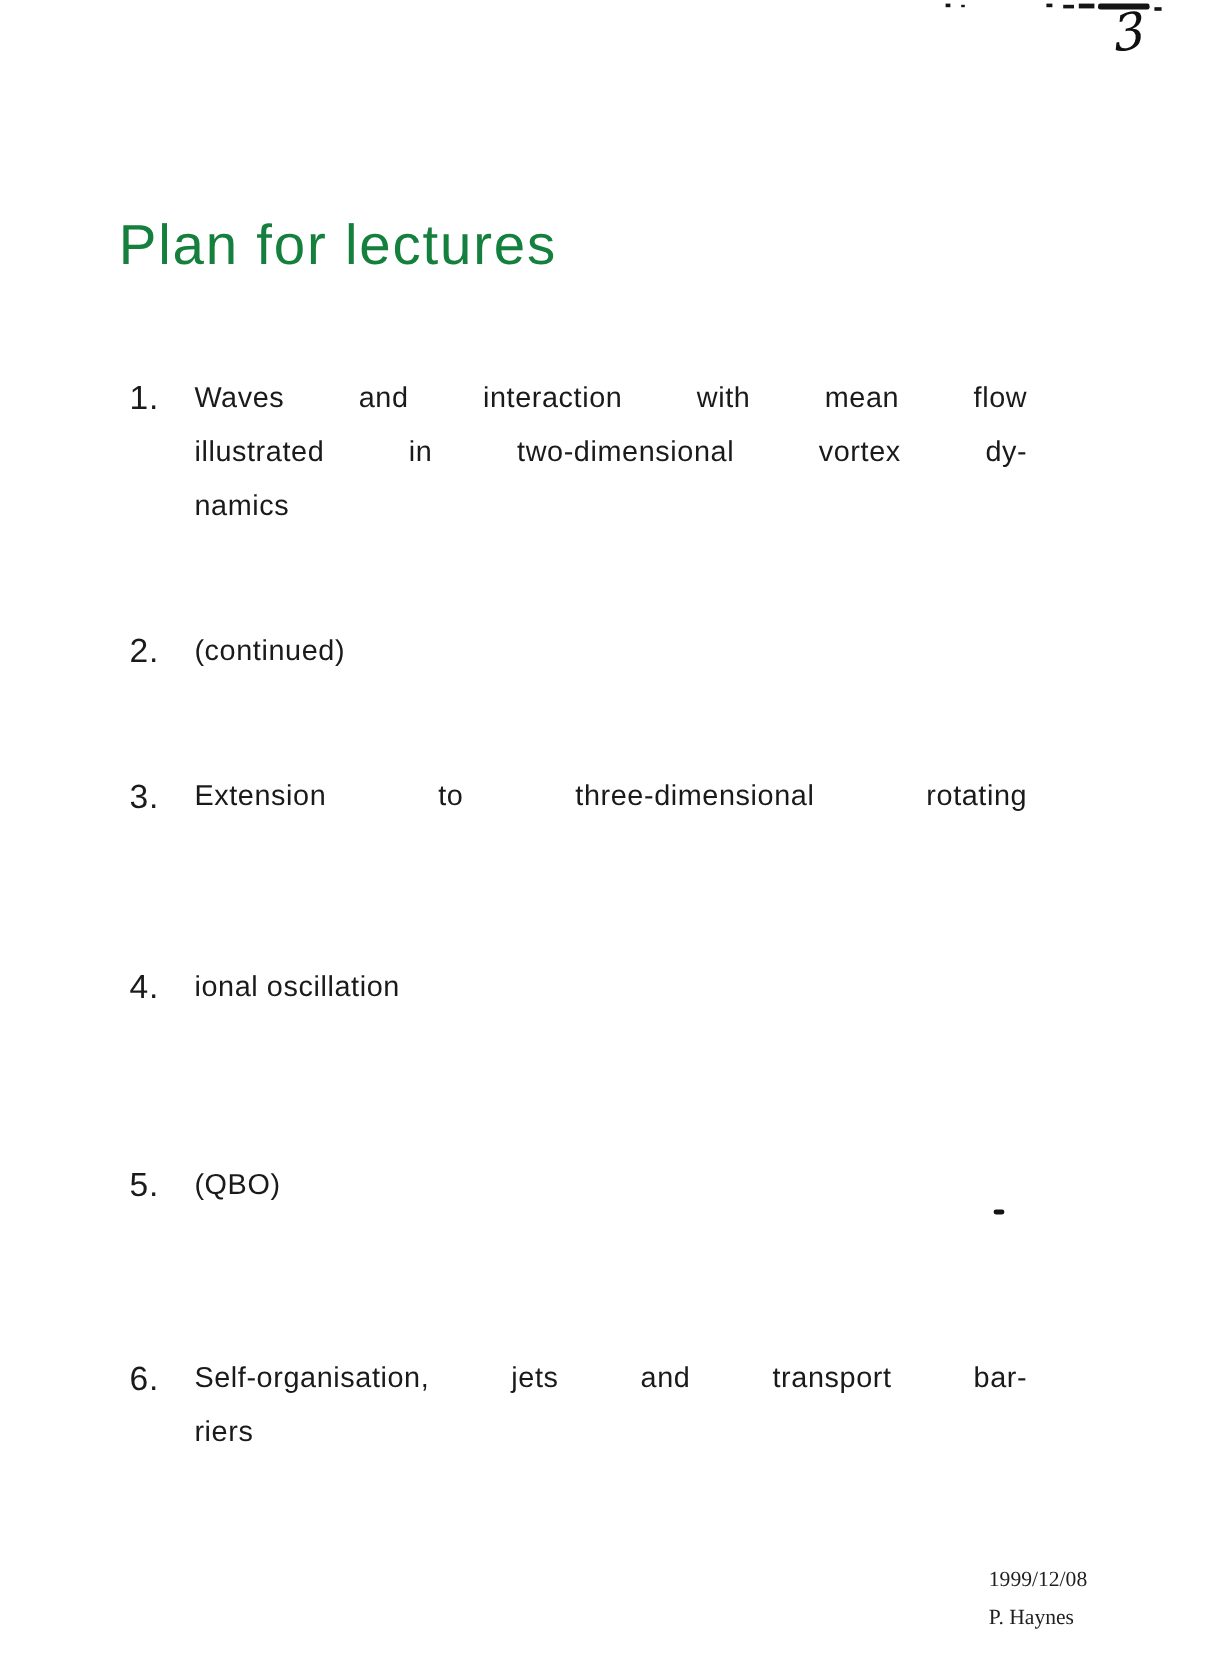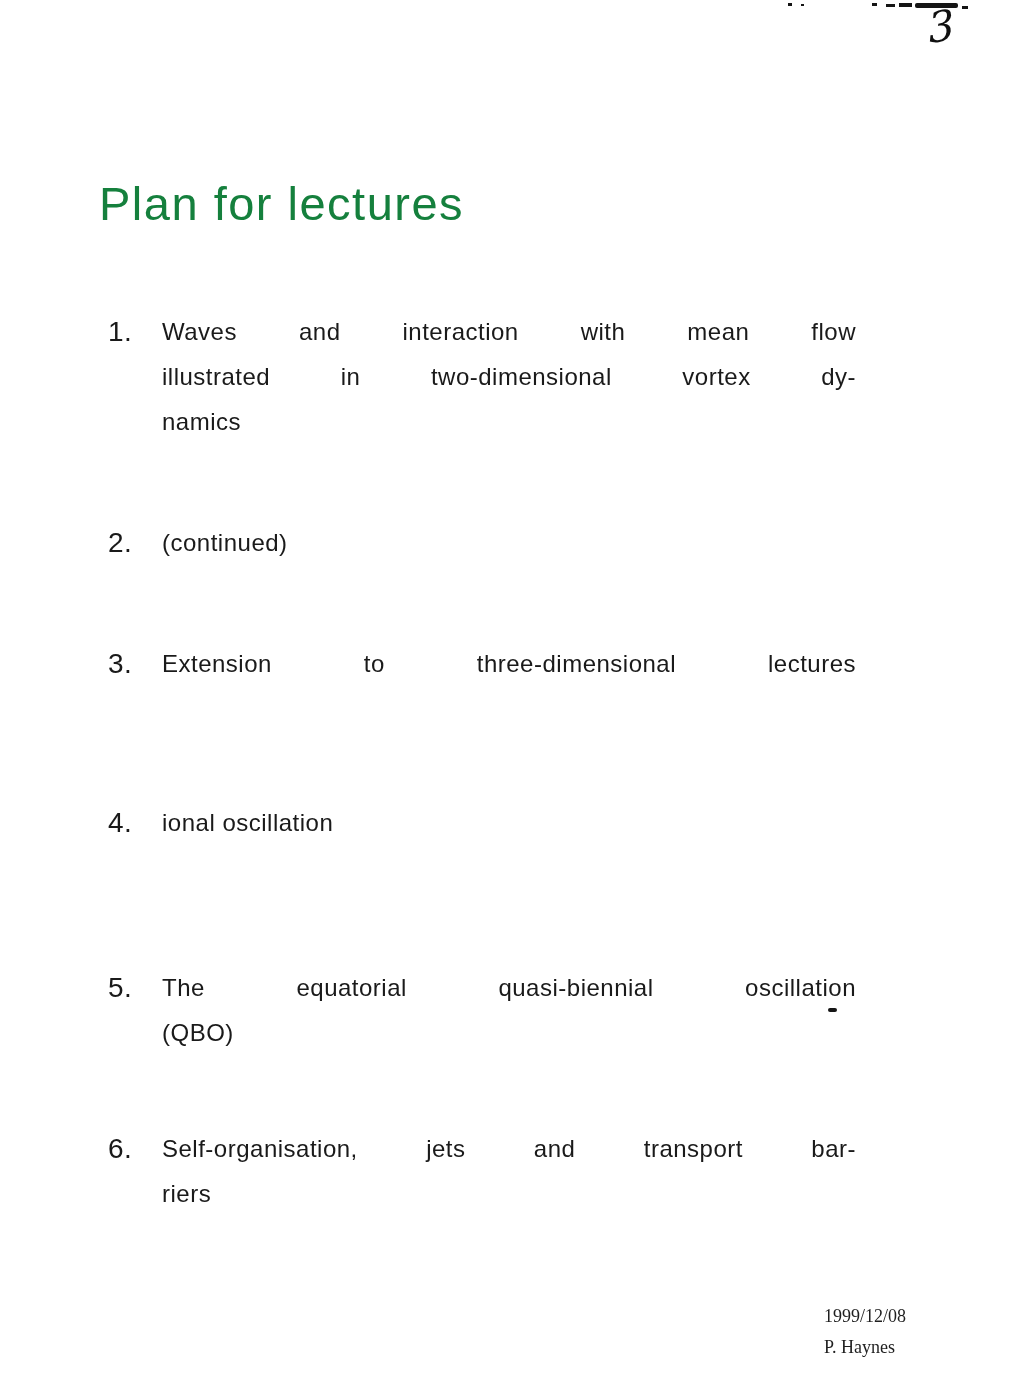--- a/index.html
+++ b/index.html
@@ -113,35 +113,34 @@
   <div class="item" style="top:520px">
     <span class="num">2.</span>
     <div class="text">
       <div class="line">(continued)</div>
     </div>
   </div>
 
   <div class="item" style="top:641px">
     <span class="num">3.</span>
     <div class="text">
-      <div class="line just">Extension to three-dimensional lectures</div>
+      <div class="line just">Extension to three-dimensional rotating</div>
     </div>
   </div>
 
   <div class="item" style="top:800px">
     <span class="num">4.</span>
     <div class="text">
       <div class="line">ional oscillation</div>
     </div>
   </div>
 
   <div class="item" style="top:965px">
     <span class="num">5.</span>
     <div class="text">
-      <div class="line just">The equatorial quasi-biennial oscillation</div>
       <div class="line">(QBO)</div>
     </div>
   </div>
 
   <div class="item" style="top:1126px">
     <span class="num">6.</span>
     <div class="text">
       <div class="line just">Self-organisation, jets and transport bar-</div>
       <div class="line">riers</div>
     </div>

